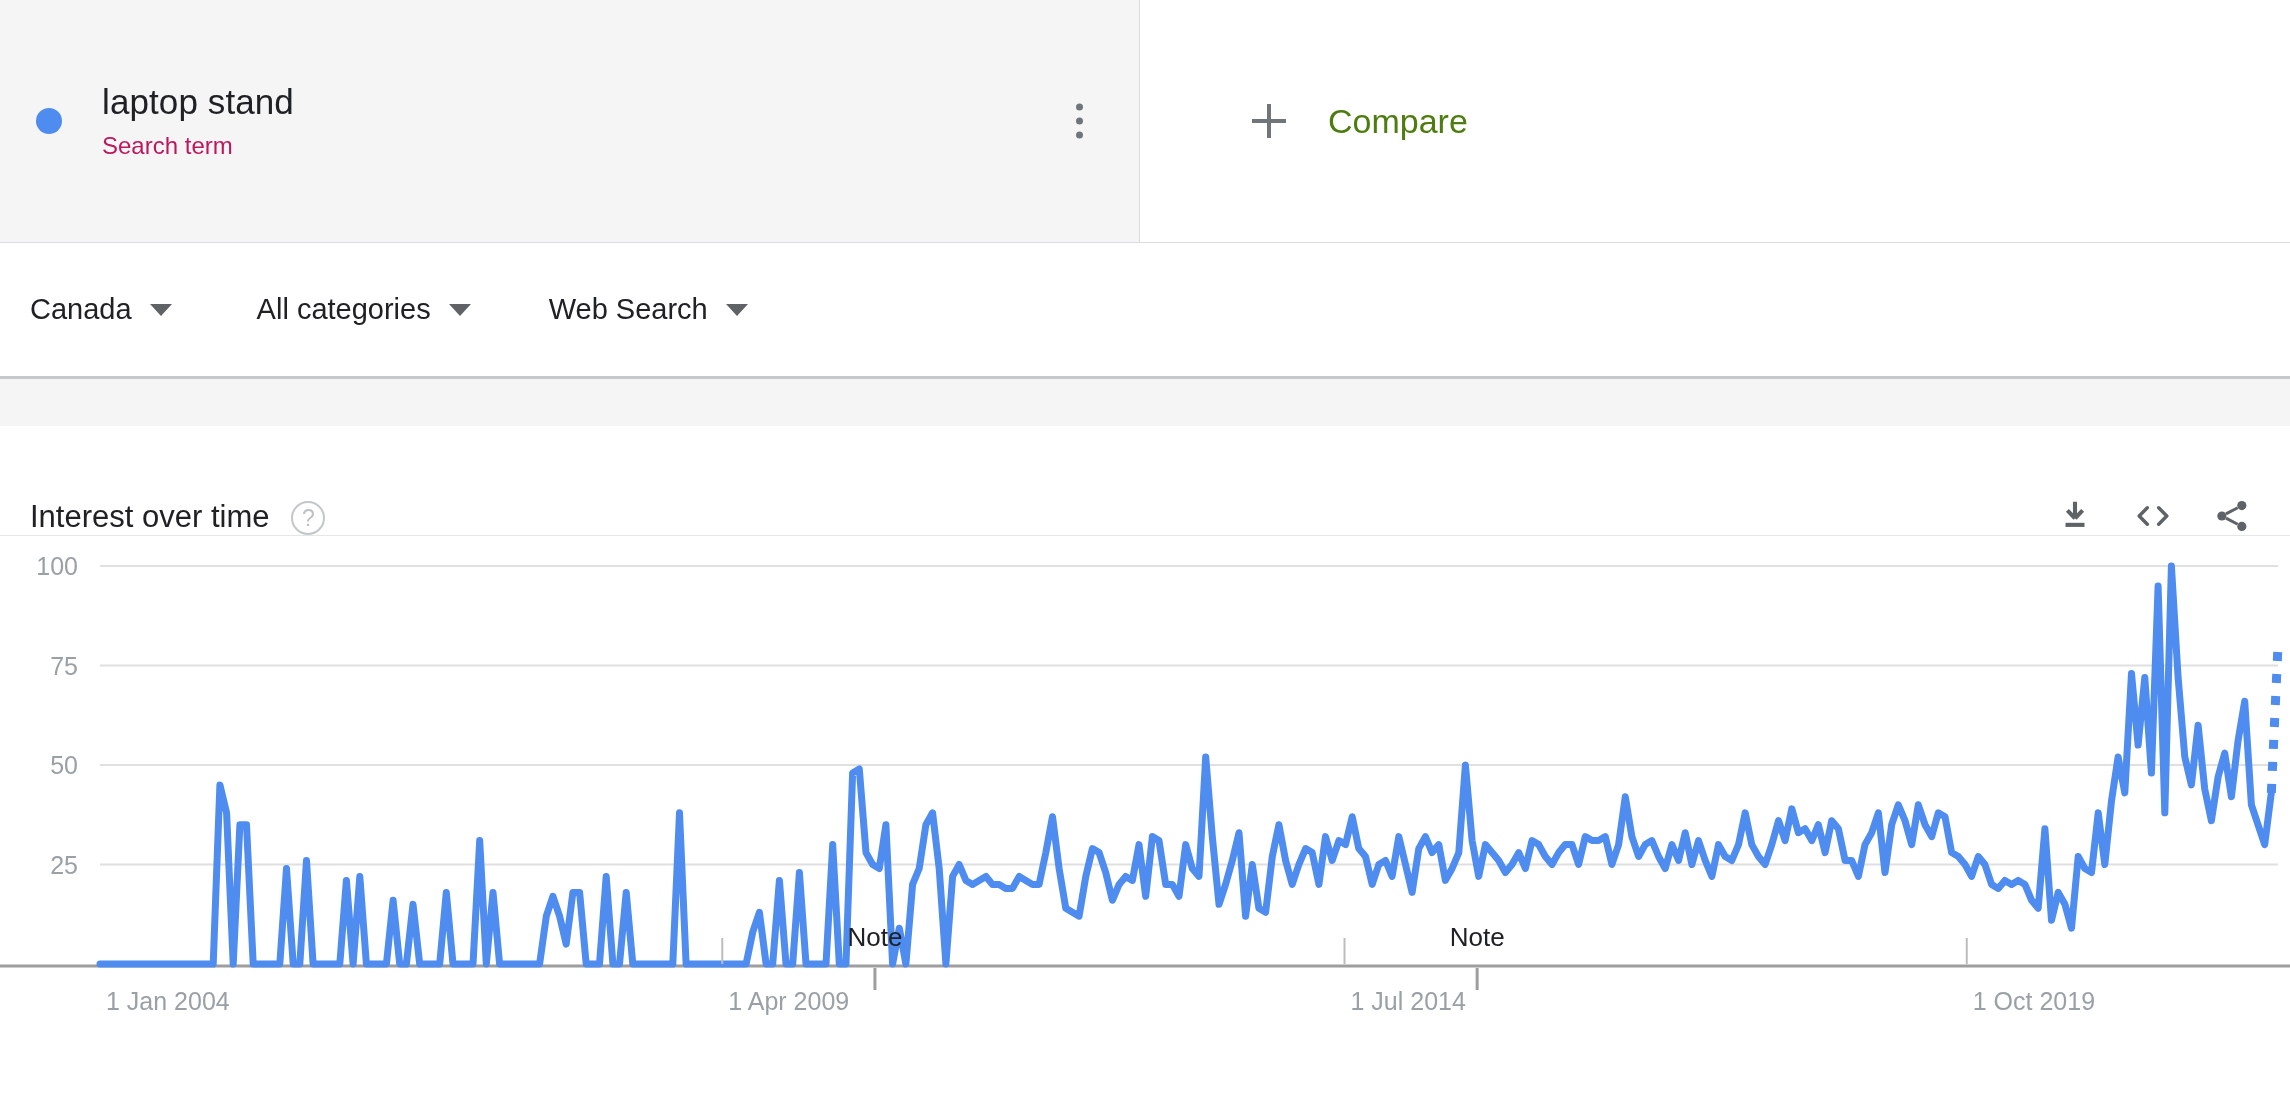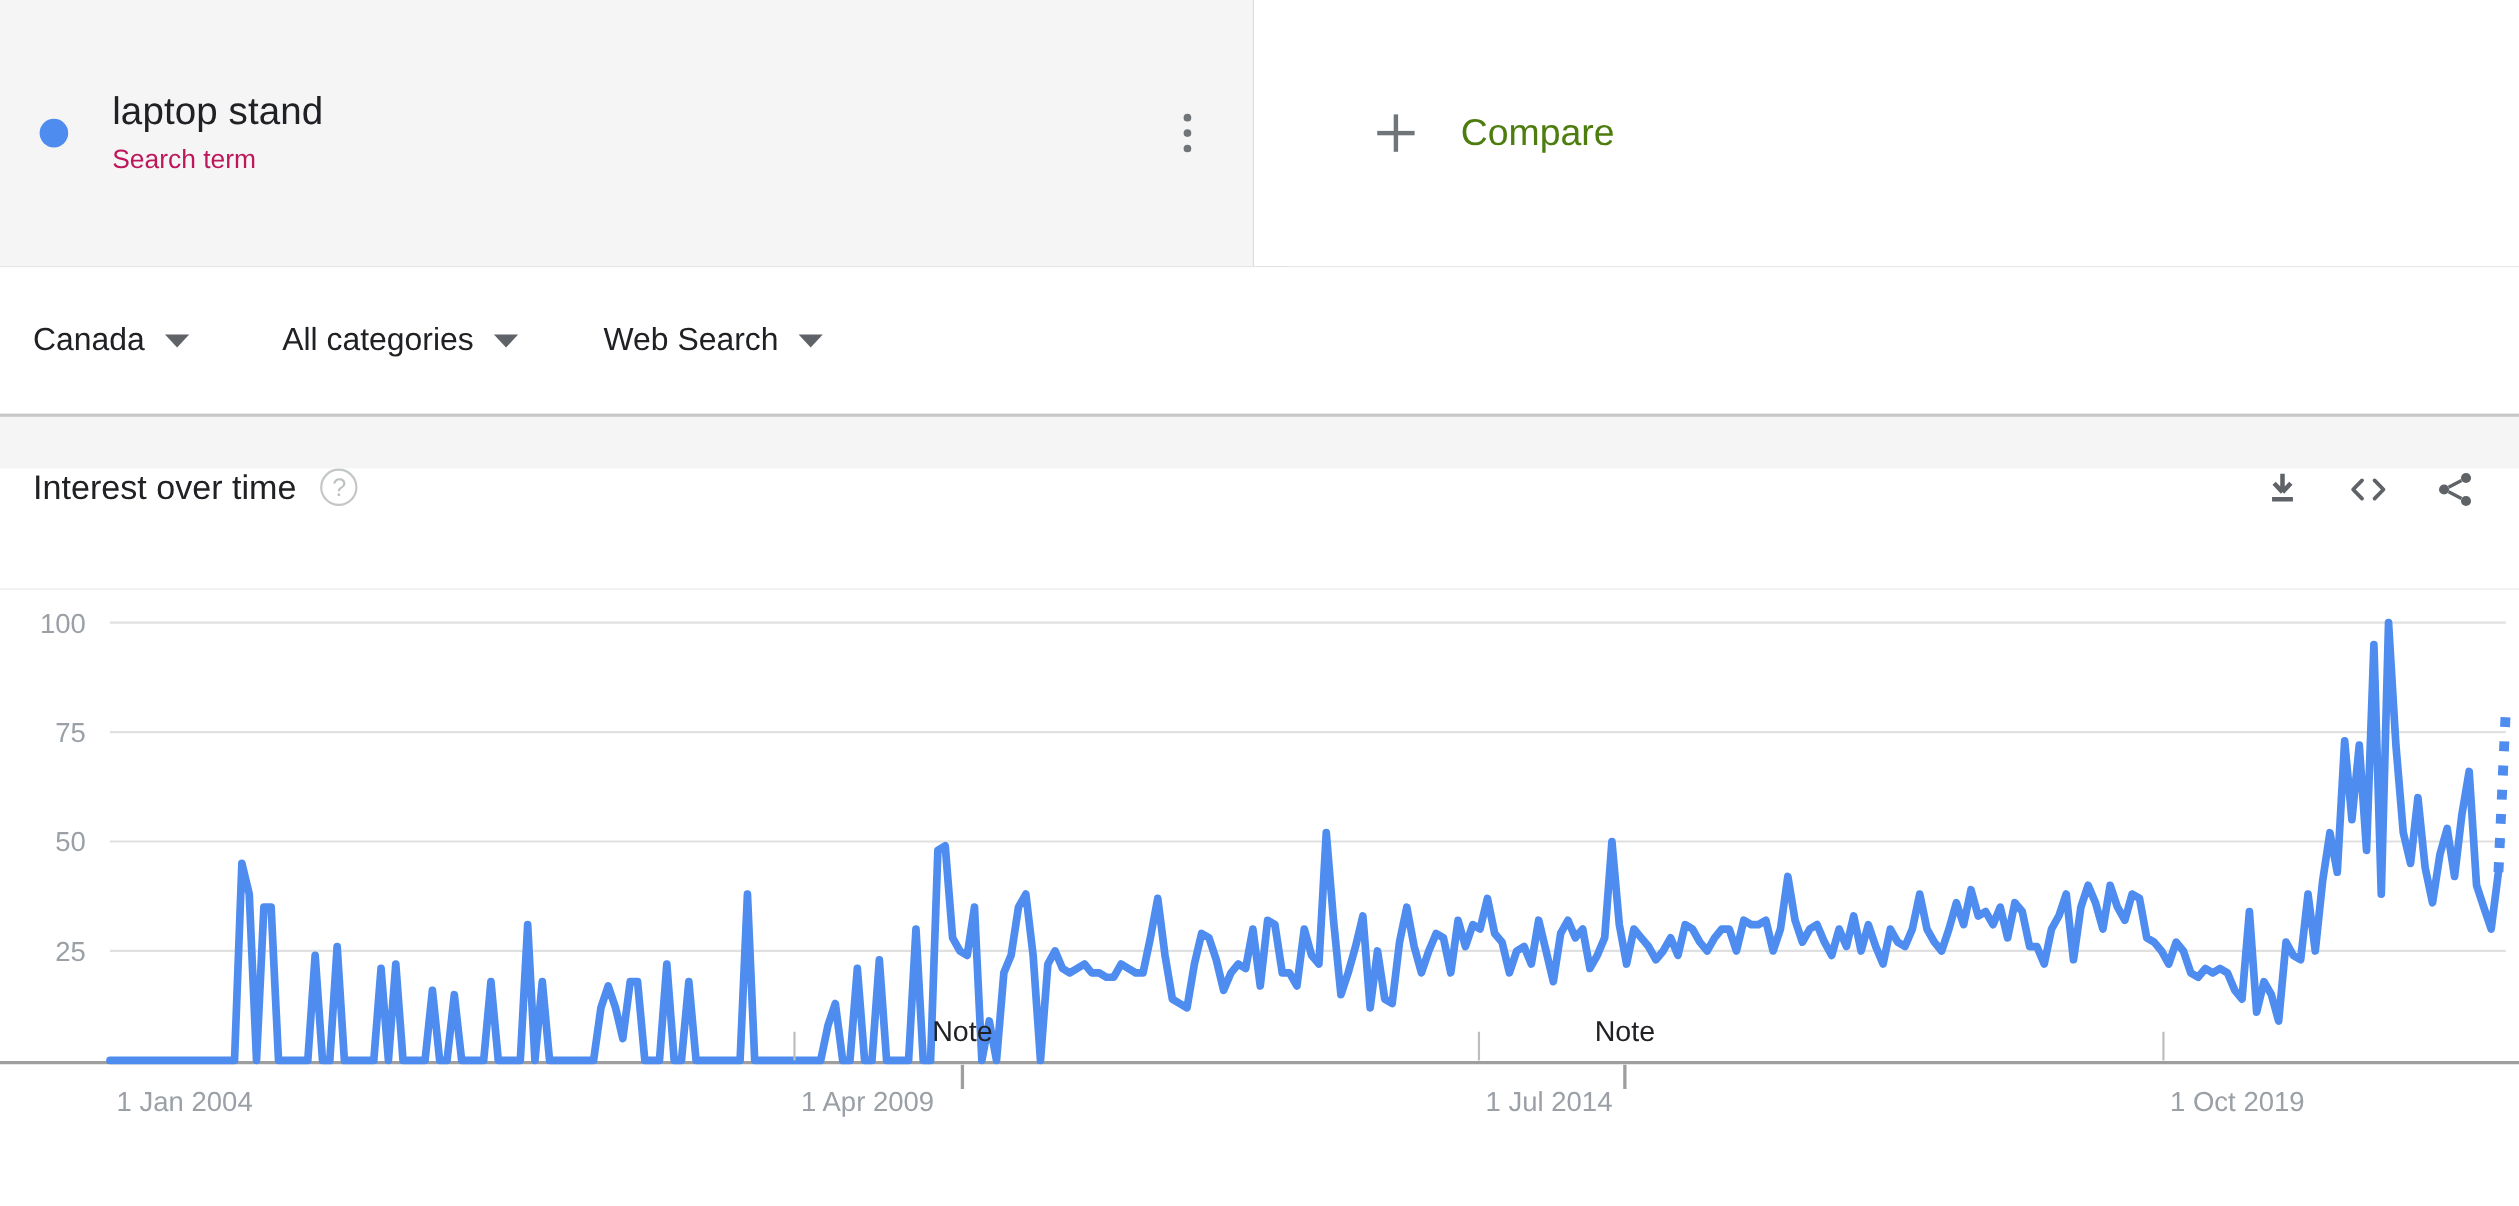--- a/index.html
+++ b/index.html
@@ -113,21 +113,21 @@
 
   
   .sep-line { height: 3px; background: #c6c8ca; }
   .grey-band { height: 47px; background: #f5f5f5; }
 
   
   .chart-card { background: #ffffff; }
   .chart-head {
     height: 110px;
     display: flex;
-    align-items: flex-start;
+    align-items: flex-end;
     padding: 0 38px 0 30px;
     border-bottom: 1px solid #e4e6e8;
   }
   .chart-title { font-size: 31px; color: #202124; }
   .help-icon {
     width: 34px; height: 34px;
     border: 2px solid #c4c7c9;
     border-radius: 50%;
     color: #bdc1c3;
     font-size: 23px;

